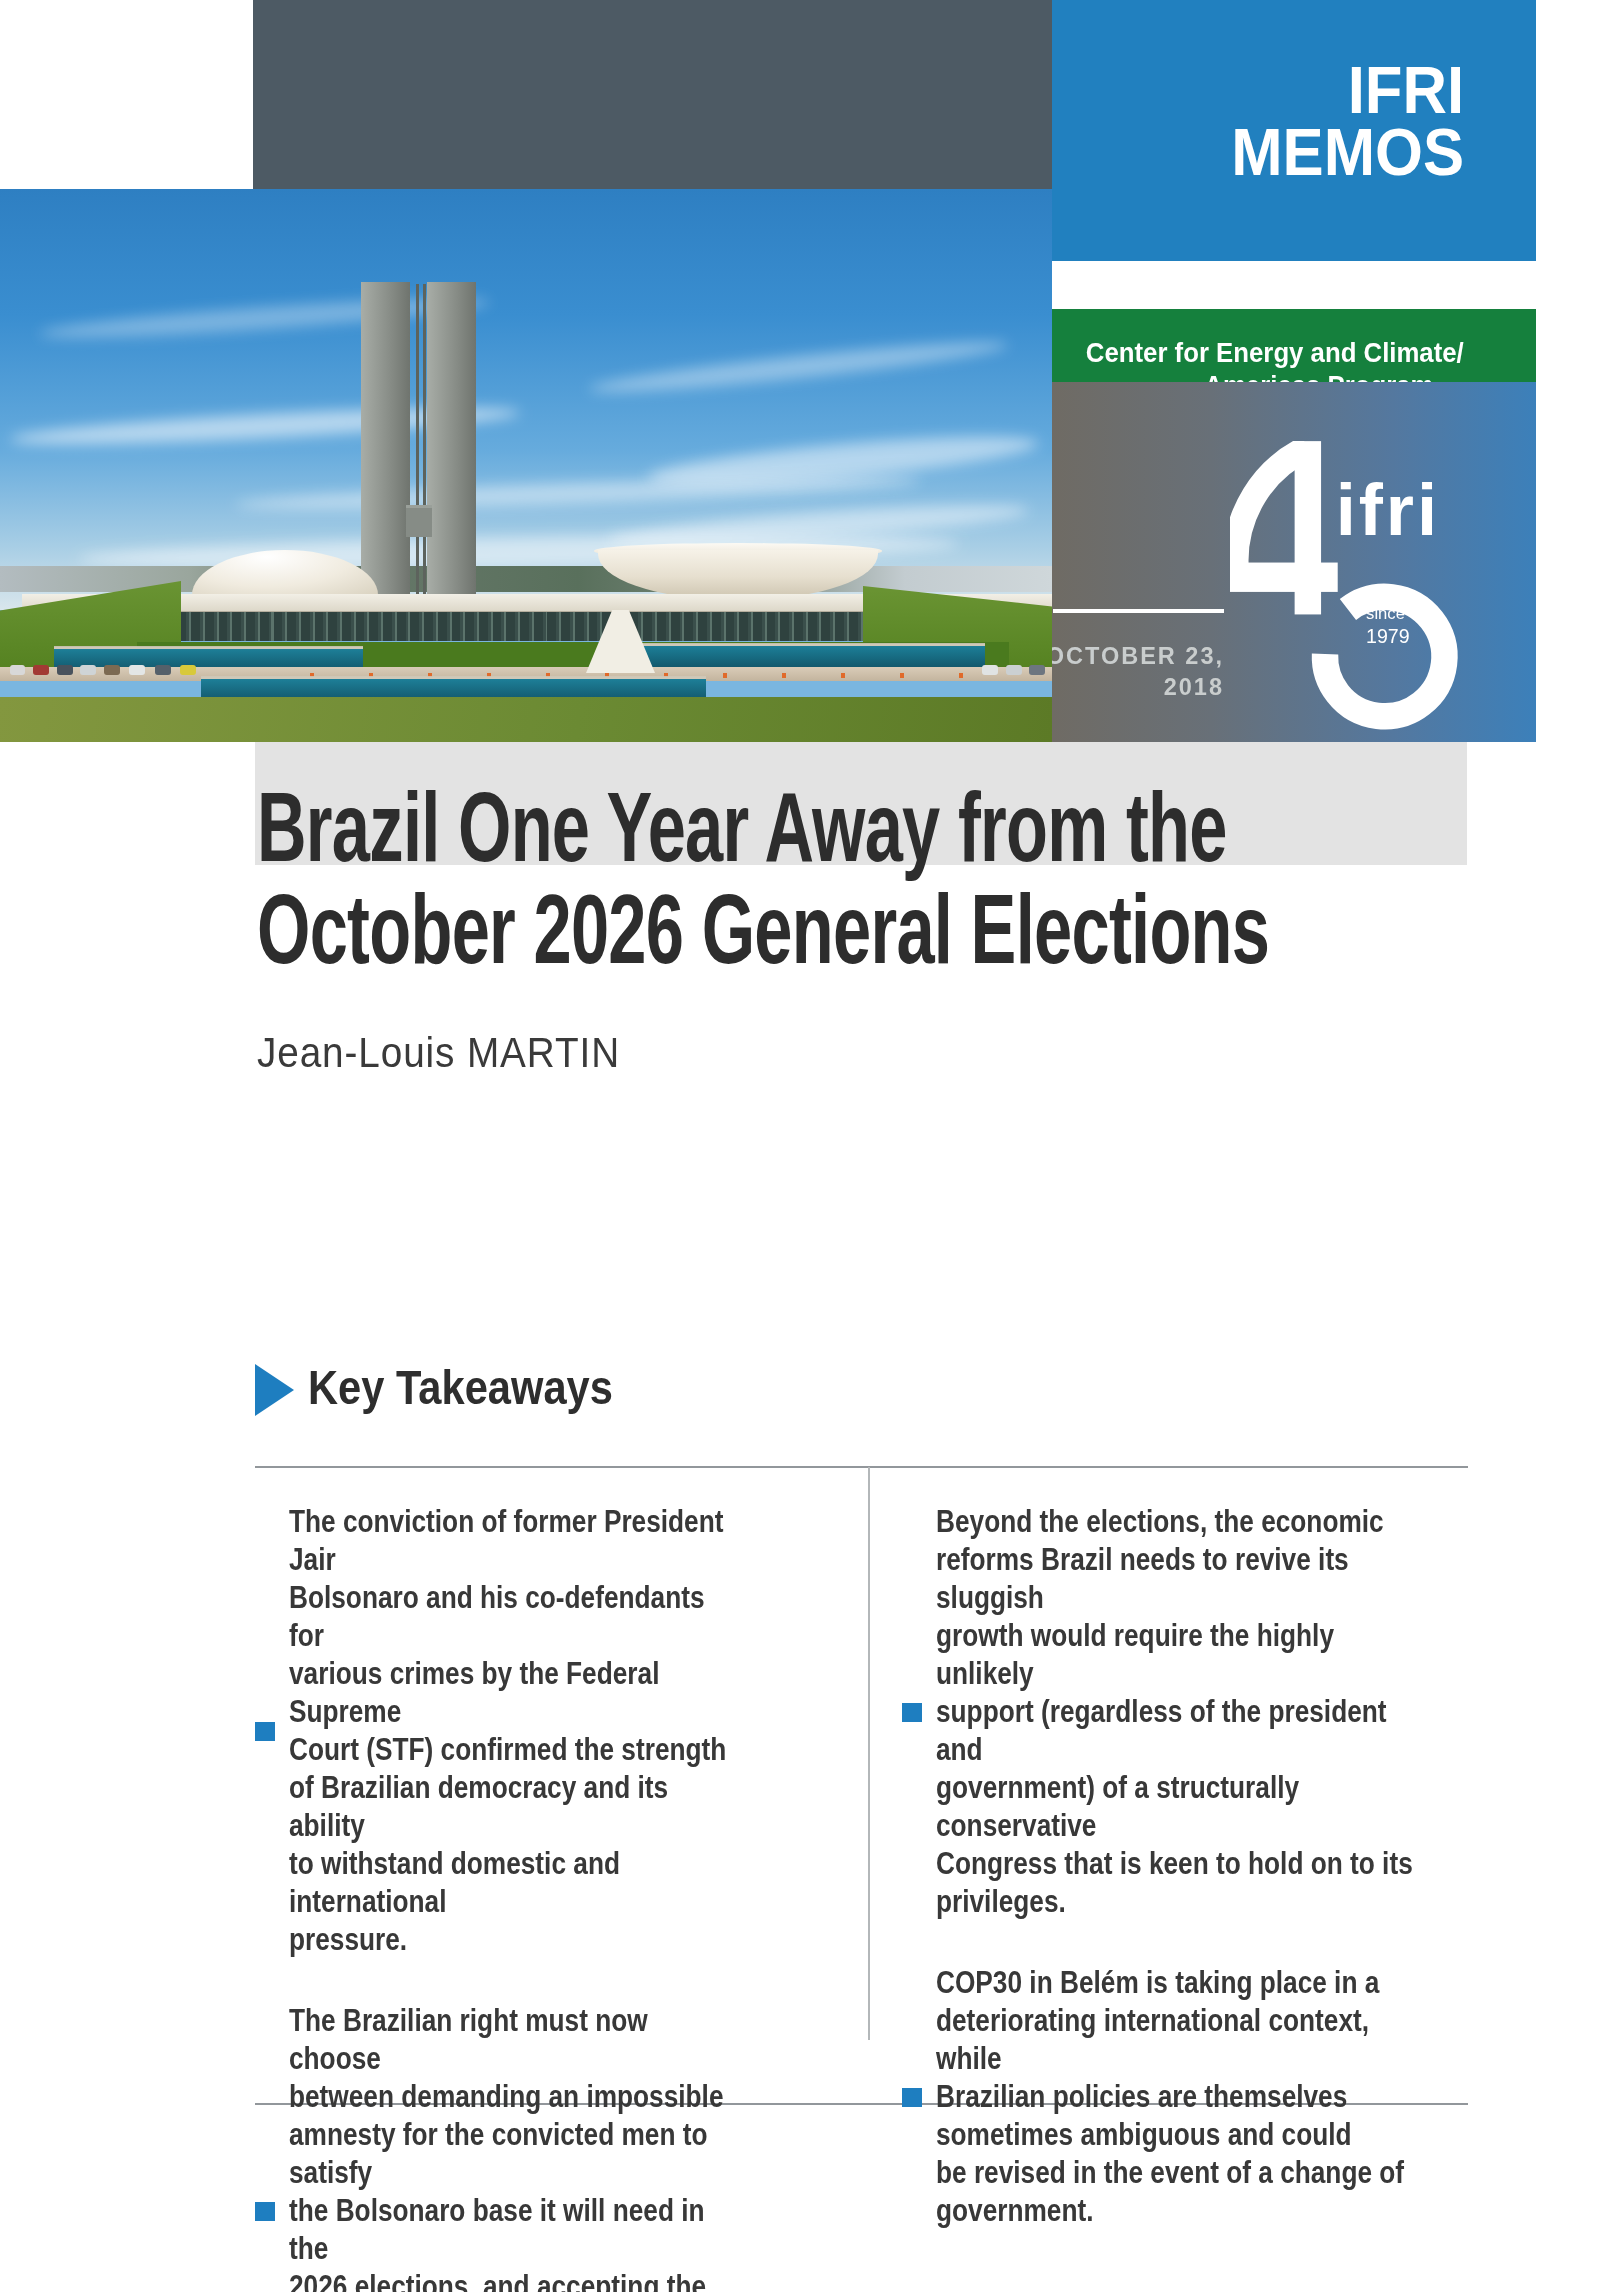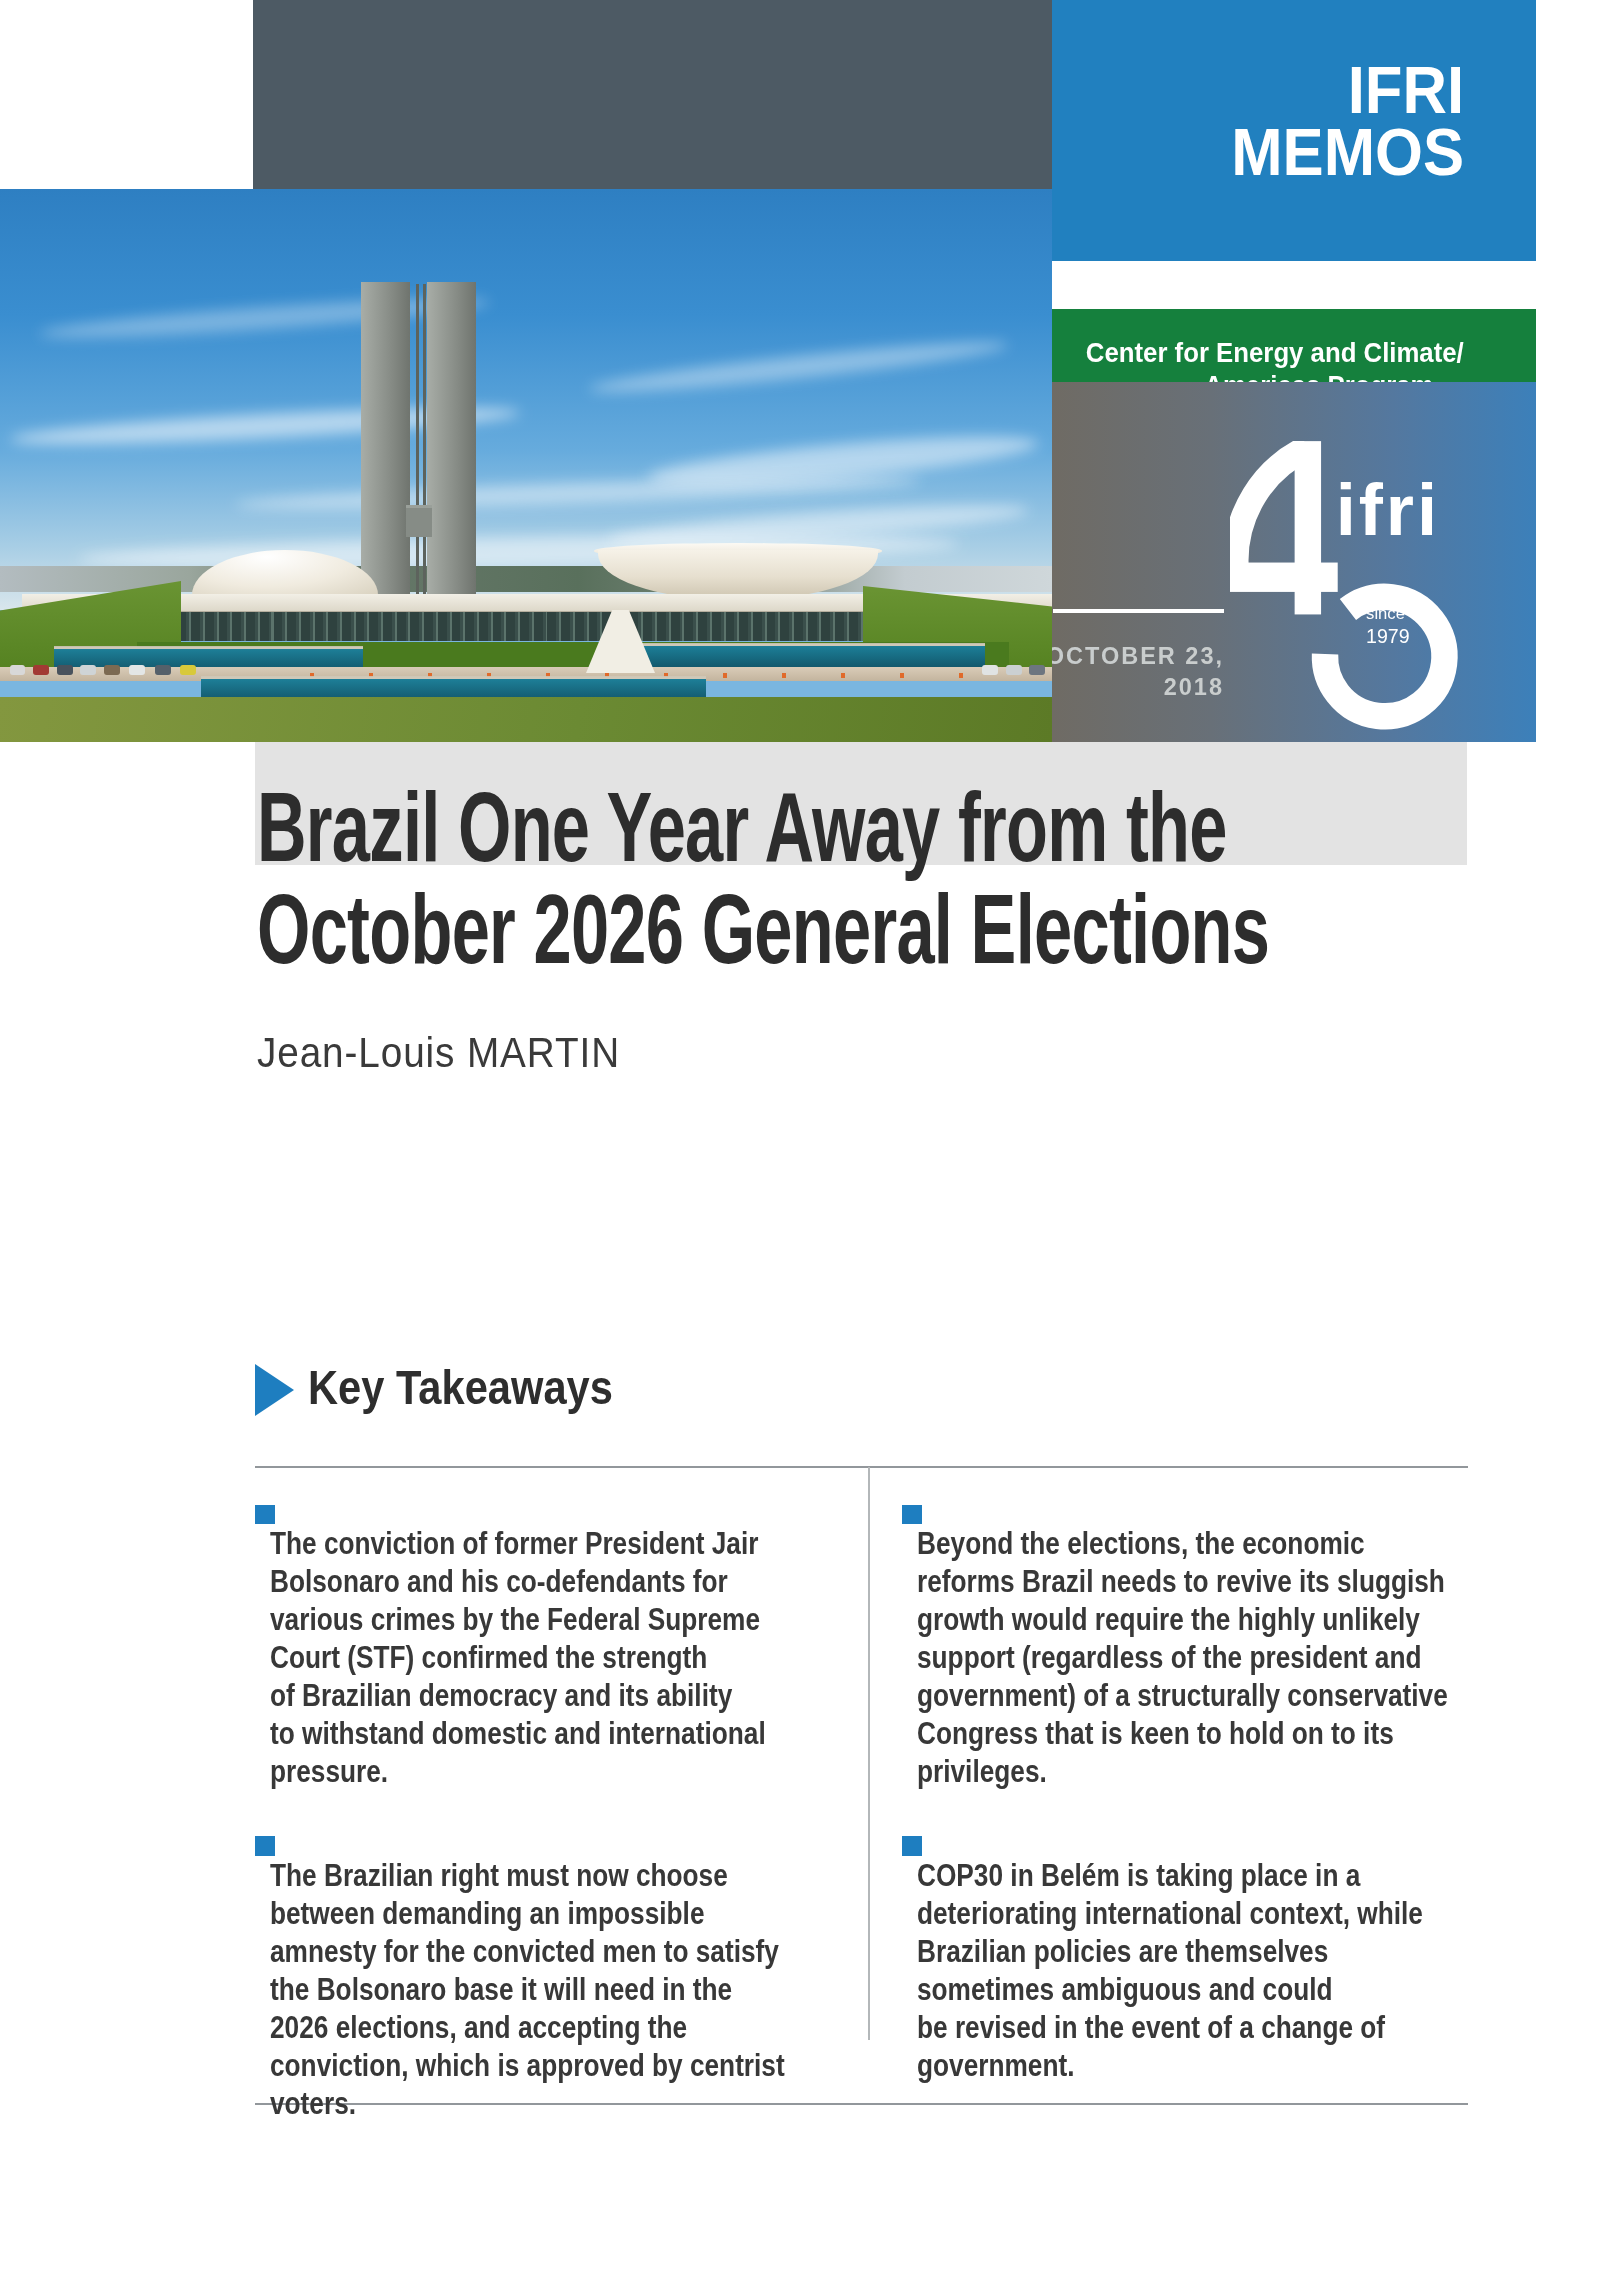--- a/index.html
+++ b/index.html
@@ -77,21 +77,21 @@
   #kt-arrow{left:255px;top:1364px;width:0;height:0;
     border-top:26.5px solid transparent;border-bottom:26.5px solid transparent;border-left:39px solid #1e7ec0;}
   #kt-heading{left:308px;top:1358px;color:#2e2e2e;font-weight:bold;font-size:49px;line-height:59px;
     transform:scaleX(.85);transform-origin:top left;white-space:nowrap;}
   .rule{background:#92979b;height:2px;width:1213px;left:255px;}
   #rule-top{top:1466px;} #rule-bottom{top:2103px;}
   #v-divider{left:868px;top:1467px;width:2px;height:573px;background:#b3b7b9;}
   .kt-col{position:absolute;top:1502px;}
   #kt-col-left{left:255px;width:588px;}
   #kt-col-right{left:902px;width:627px;}
-  .takeaway{display:flex;align-items:flex-start;margin-bottom:43px;flex-direction:column;}
+  .takeaway{display:flex;align-items:center;margin-bottom:43px;}
   .bullet-sq{flex:0 0 auto;width:19.6px;height:19.6px;background:#1e7ec0;margin-top:2.9px;}
   .takeaway-text{margin-left:14.7px;color:#383838;font-weight:bold;font-size:32px;line-height:38px;
     white-space:pre-line;width:667px;transform:scaleX(.82);transform-origin:top left;}
 </style>
 </head>
 <body>
 
 <div id="page">
 
   <div class="abs" id="top-slate-band"></div>

